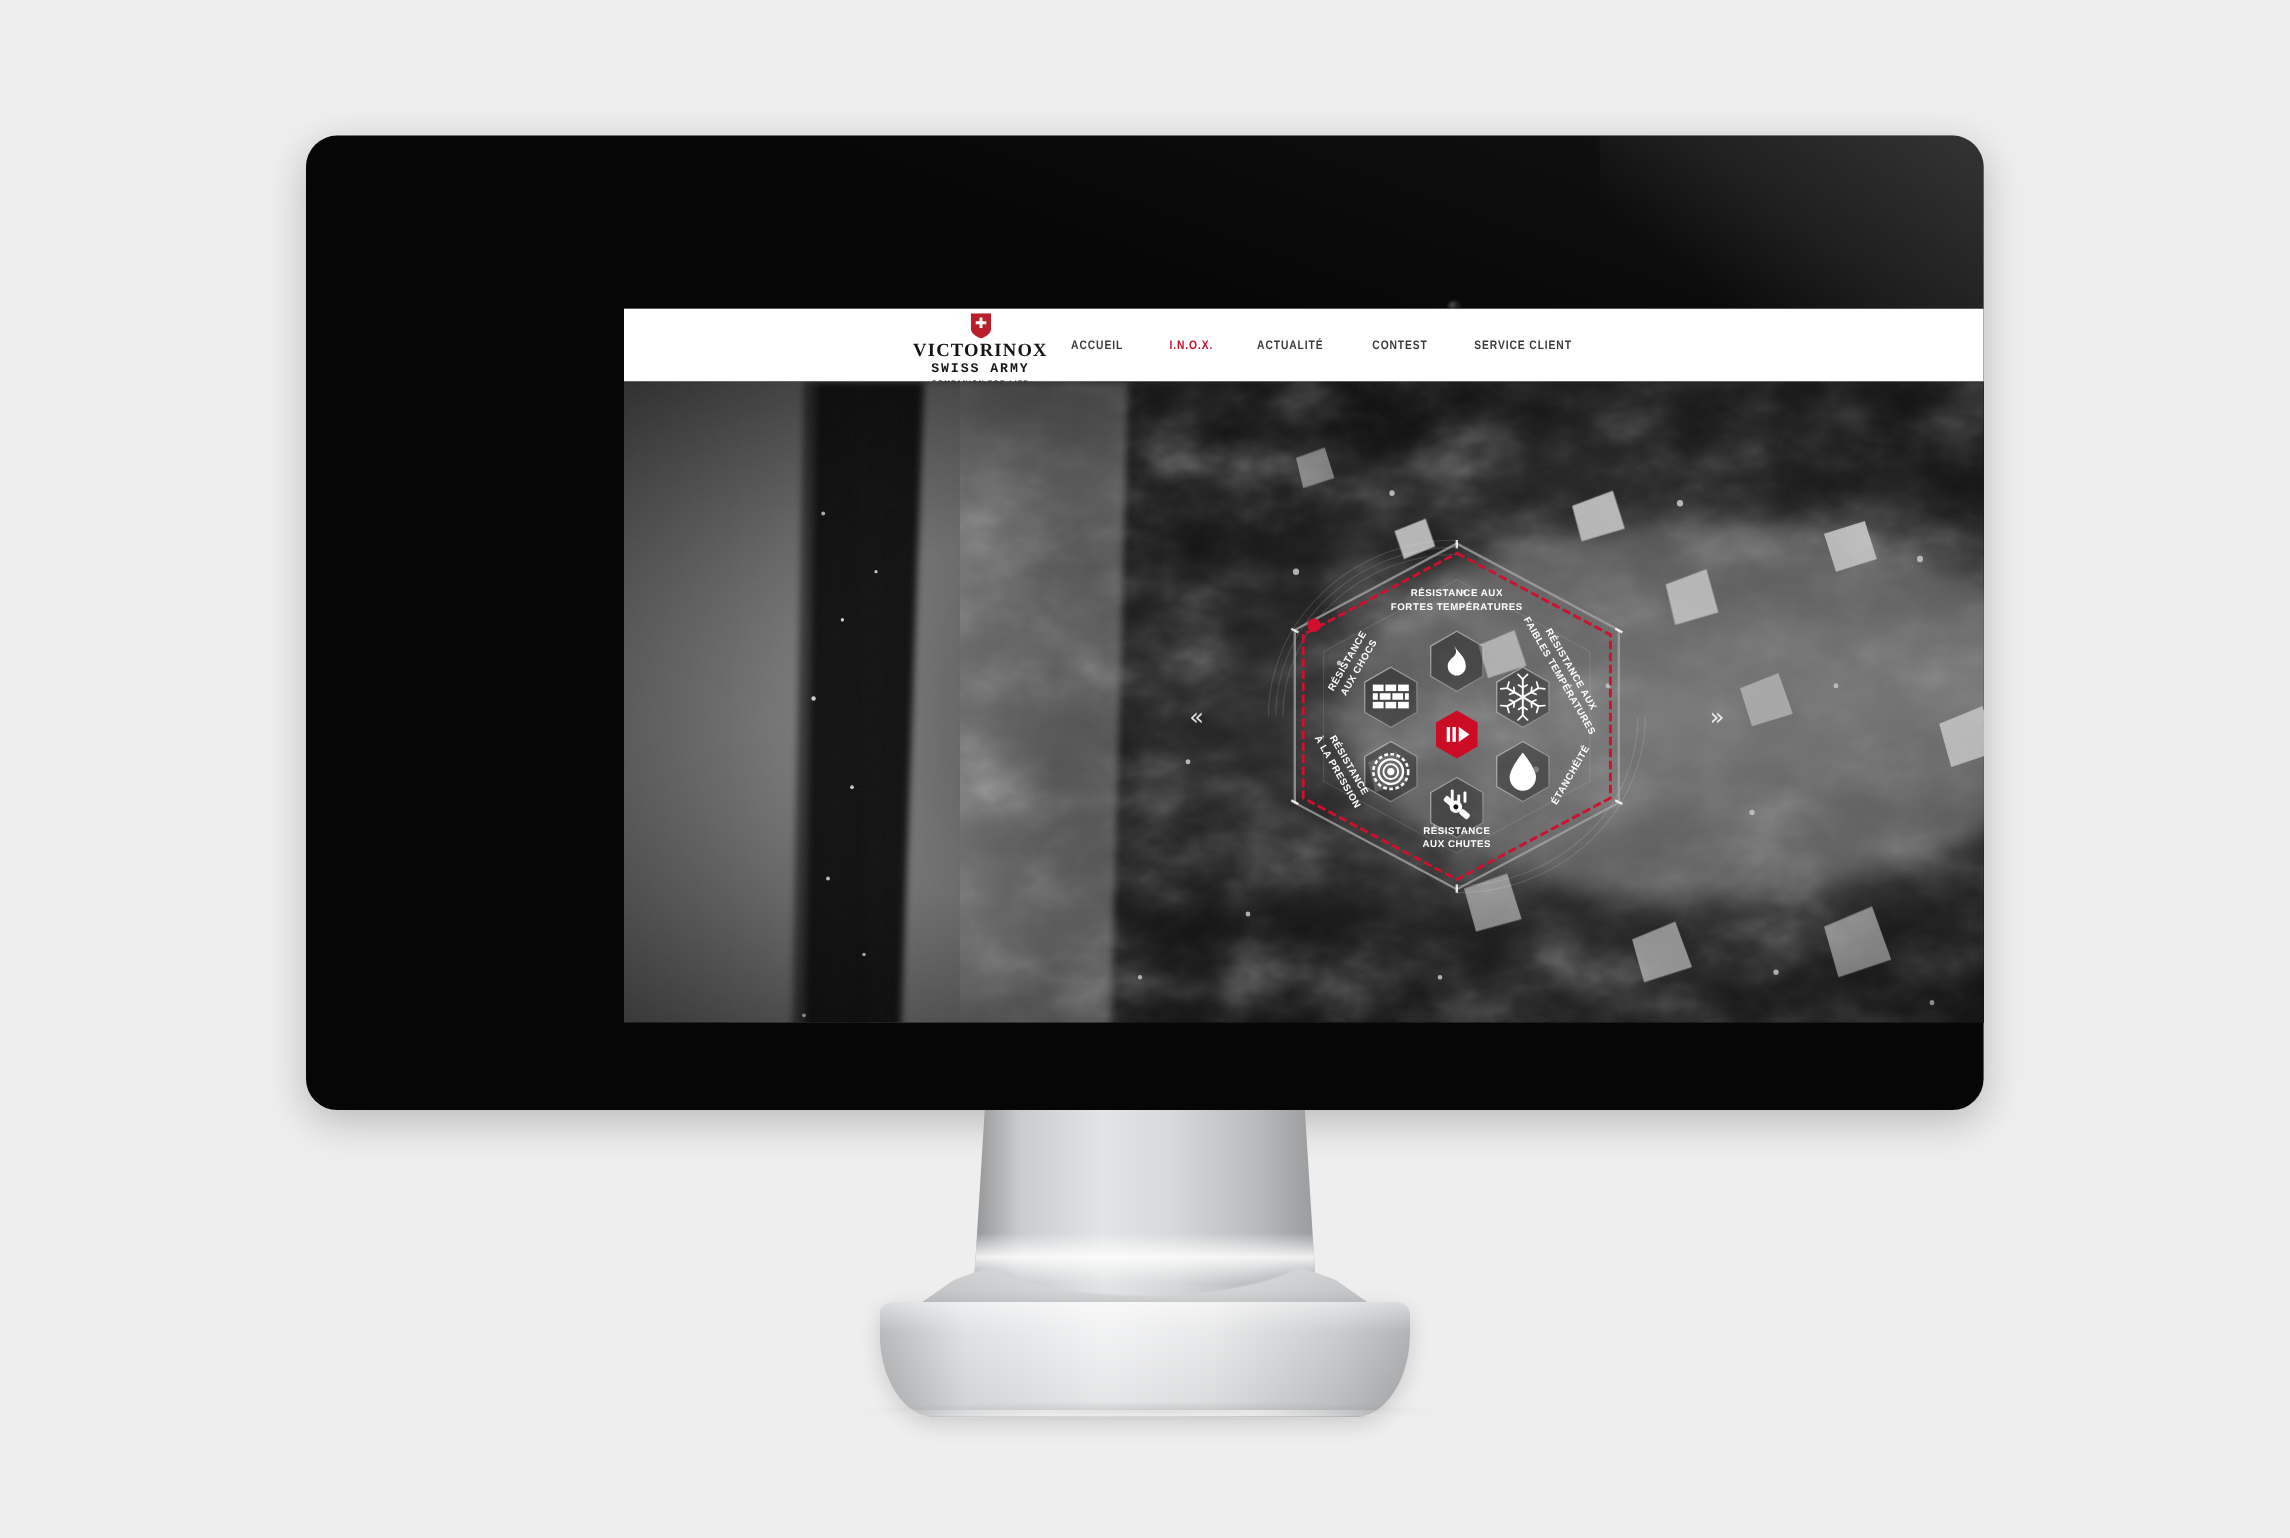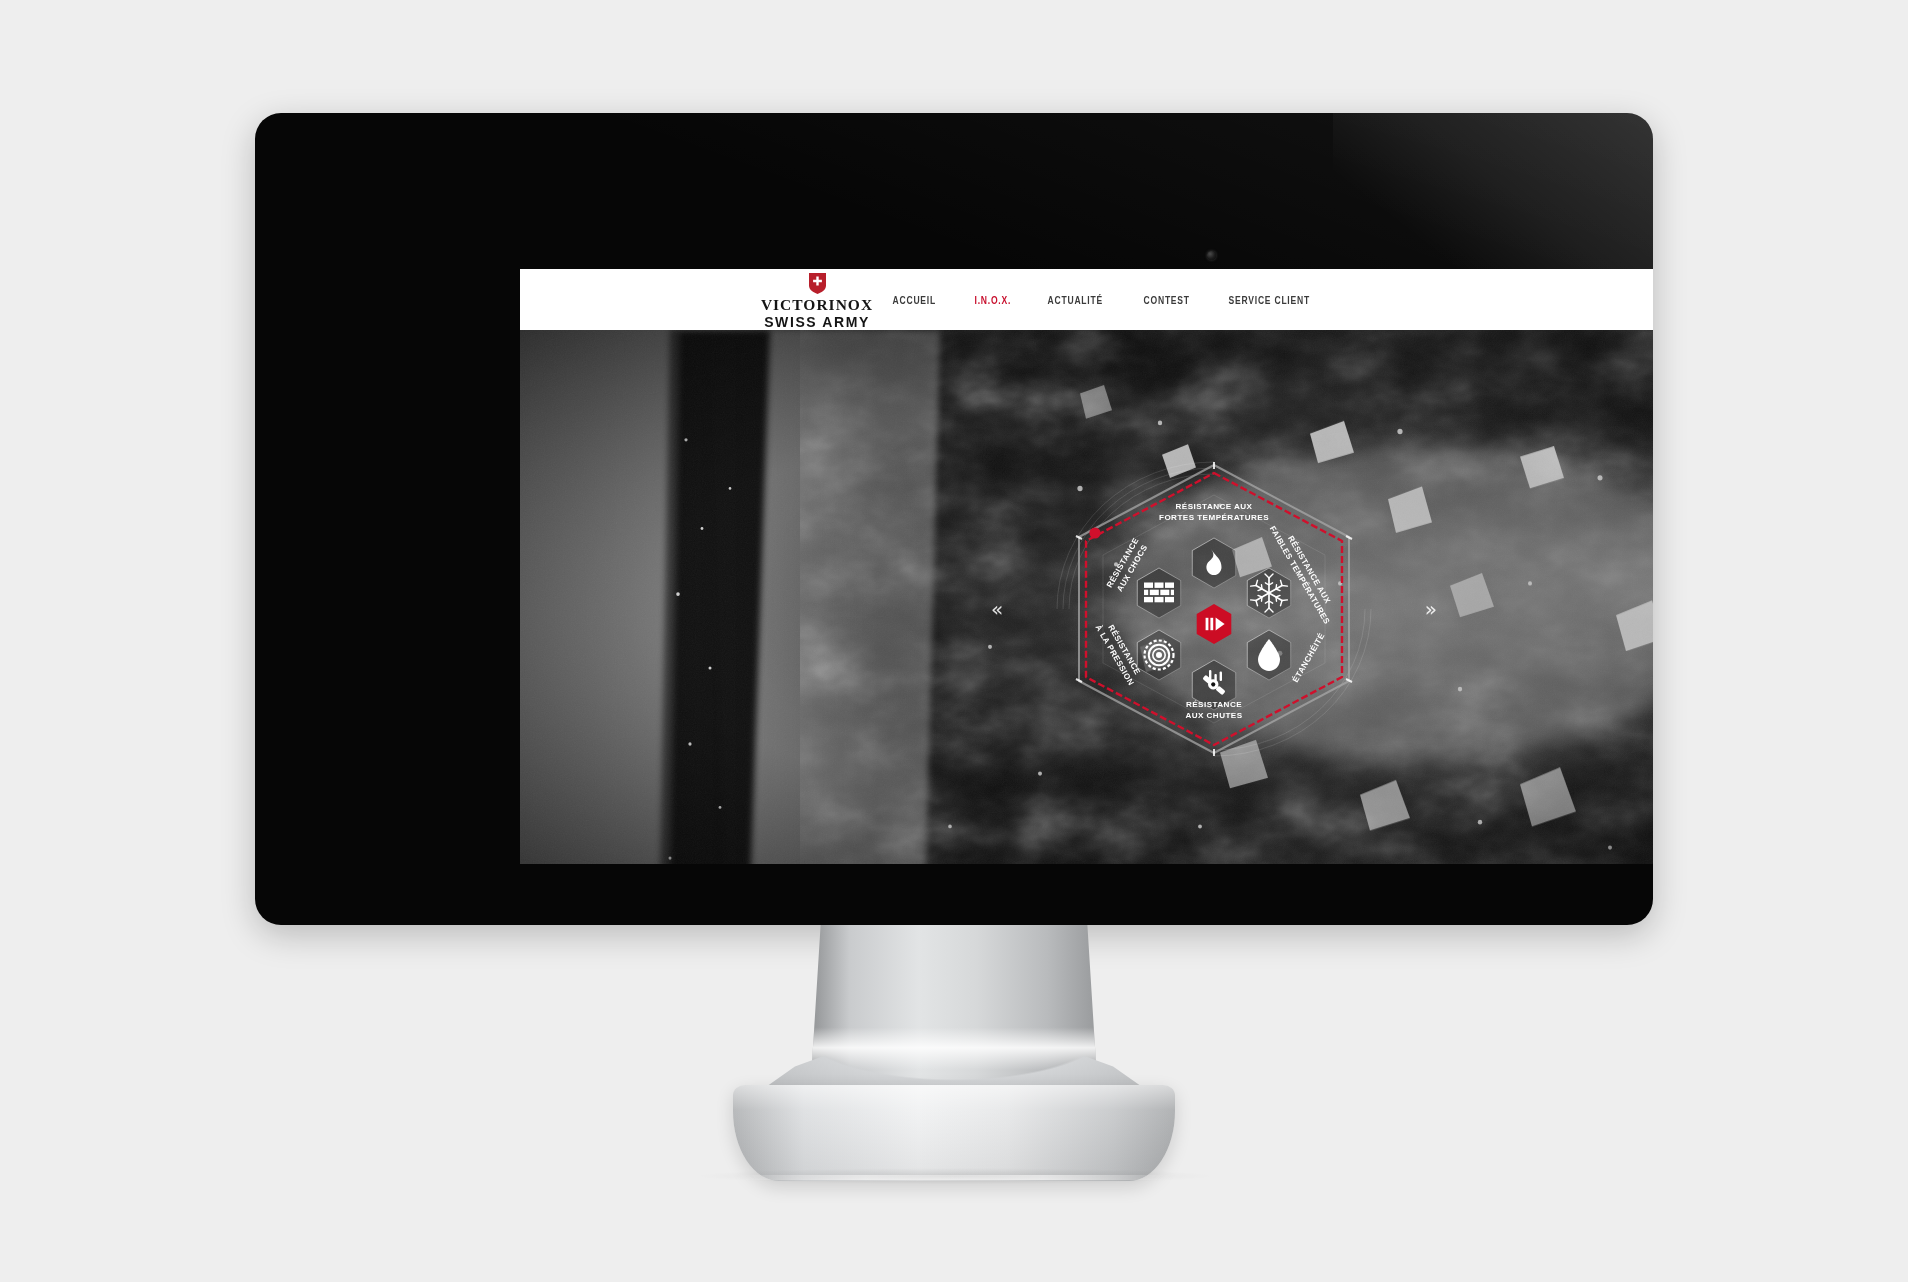--- a/index.html
+++ b/index.html
@@ -27,40 +27,40 @@
     position:absolute;left:0;top:0;width:1398px;height:812px;
     background:linear-gradient(200deg,rgba(255,255,255,.05),rgba(255,255,255,0) 30%);
     pointer-events:none;
   }
   .camera{
     position:absolute;left:952px;top:138px;width:9px;height:9px;border-radius:50%;
     background:radial-gradient(circle at 35% 33%, #4a4a4a 0%, #1b1b1b 55%, #0a0a0a 100%);
     box-shadow:0 0 3px rgba(120,120,120,.5);
   }
   .screen{
-    position:absolute;left:265px;top:156px;width:1378px;height:595px;
+    position:absolute;left:265px;top:144px;width:1378px;height:595px;
     overflow:hidden;background:#111;
   }
 
   
   .site-header{
     position:absolute;left:0;top:0;width:1378px;height:61px;background:#ffffff;
   }
   .logo-block{
     position:absolute;left:237px;top:4px;width:120px;text-align:center;
     line-height:1;
   }
   .logo-shield{width:17px;height:21px;margin:0 auto 3px;display:block;}
   .logo-name{
     font-family:"Liberation Serif", serif;
     font-size:15.5px;letter-spacing:1.0px;color:#151515;font-weight:700;
   }
   .logo-sub{
-    font-family:Liberation Sans, sans-serif;
-    font-size:14px;letter-spacing:1.6px;color:#151515;margin-top:2px;font-weight:700;
+    font-family:Liberation Mono, monospace;
+    font-size:11px;letter-spacing:1.6px;color:#151515;margin-top:2px;font-weight:700;
   }
   .logo-tag{
     font-size:5.6px;letter-spacing:1.1px;color:#151515;margin-top:4px;font-weight:700;
   }
   .main-nav{
     position:absolute;left:360px;top:26px;display:flex;gap:0px;align-items:center;text-align:center;
   }
   .nav-item{
     font-size:10.2px;letter-spacing:.9px;font-weight:700;color:#3b3b3b;
     padding:0 15px;text-decoration:none;white-space:nowrap;

